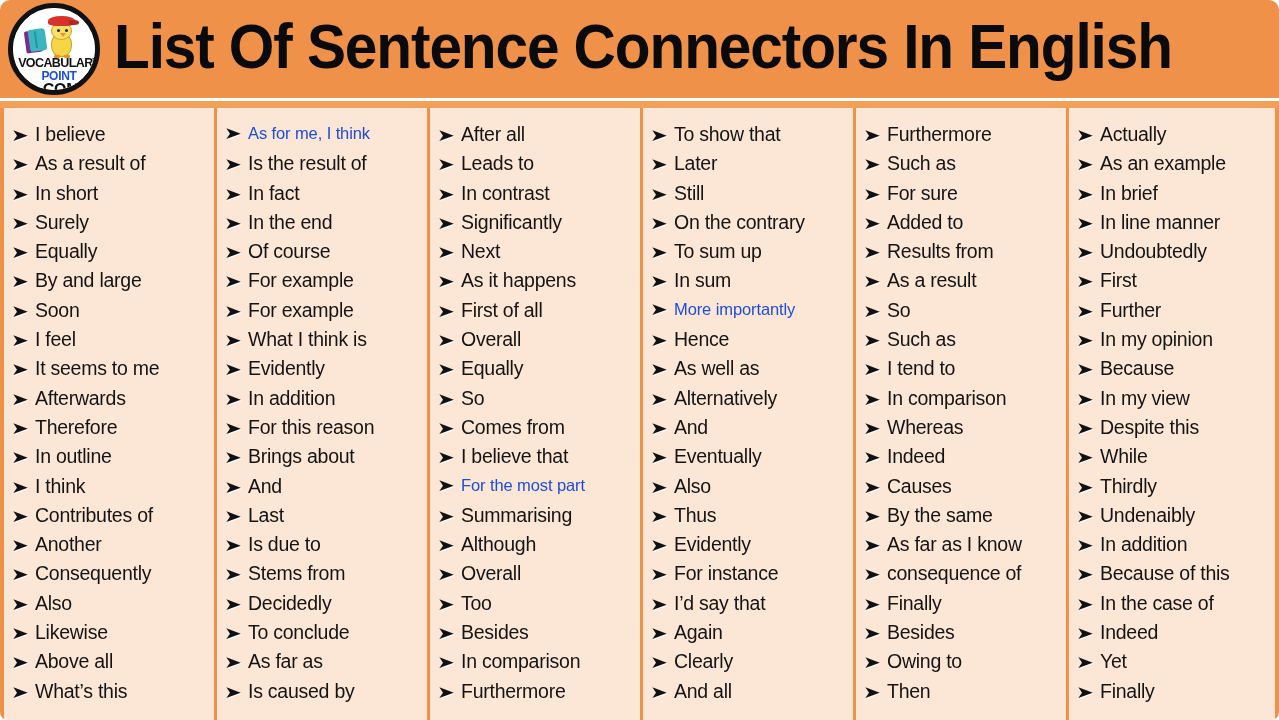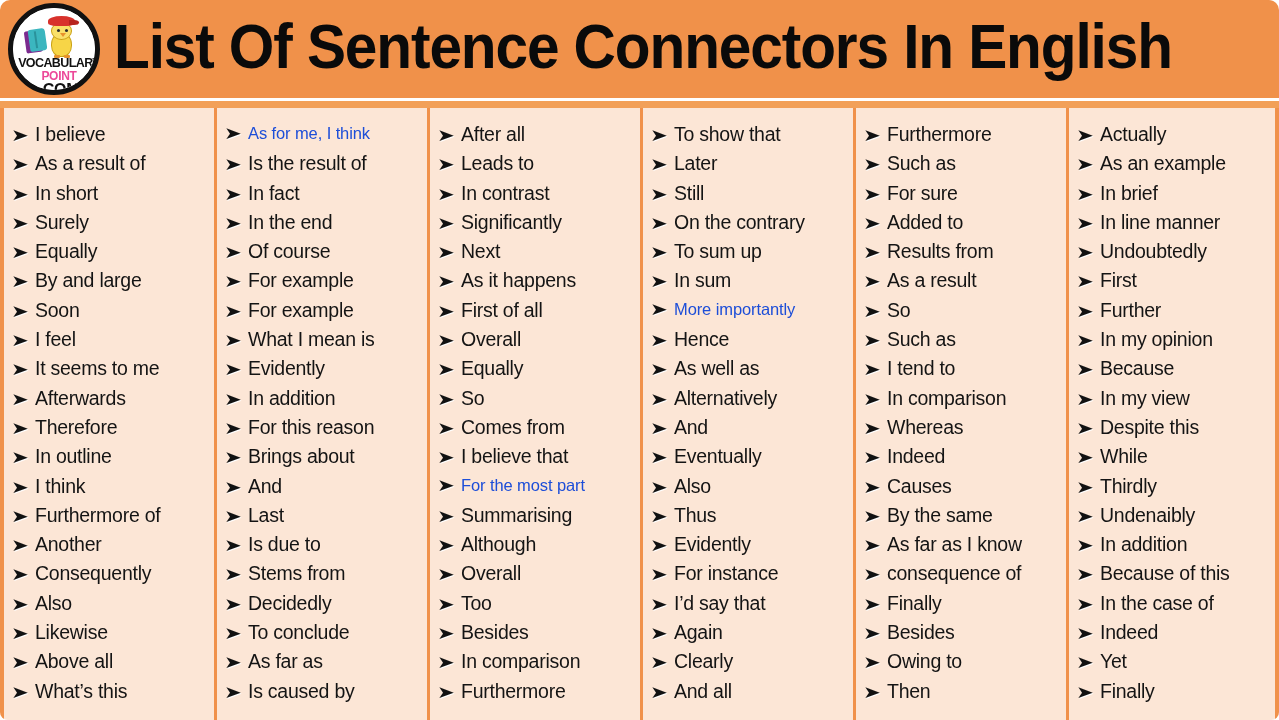--- a/index.html
+++ b/index.html
@@ -142,21 +142,21 @@
   .logo-txt {
     position: absolute;
     left: 0; width: 92px;
     text-align: center;
     font-family: "Liberation Sans", sans-serif;
     font-weight: bold;
     letter-spacing: -0.3px;
     line-height: 1;
   }
   #logo-t1 { top: 49px; font-size: 12.5px; color: #111111; letter-spacing: -0.6px; }
-  #logo-t2 { top: 62px; font-size: 12px;   color: #ec4899; }
+  #logo-t2 { top: 62px; font-size: 12px;   color: #1d4ed8; }
   #logo-t3 { top: 74px; font-size: 16px;   color: #111111; }
 
   #title {
     flex: 1 1 auto;
     font-family: "Liberation Sans Narrow", "Liberation Sans", sans-serif;
     font-weight: bold;
     font-size: 63px;
     line-height: 1;
     color: #0a0a0a;
     letter-spacing: -1.2px;
@@ -308,21 +308,21 @@
           <li class="item">
             <span class="bullet">➤</span>
             <span class="label">In outline</span>
           </li>
           <li class="item">
             <span class="bullet">➤</span>
             <span class="label">I think</span>
           </li>
           <li class="item">
             <span class="bullet">➤</span>
-            <span class="label">Furthermore of</span>
+            <span class="label">Contributes of</span>
           </li>
           <li class="item">
             <span class="bullet">➤</span>
             <span class="label">Another</span>
           </li>
           <li class="item">
             <span class="bullet">➤</span>
             <span class="label">Consequently</span>
           </li>
           <li class="item">
@@ -368,21 +368,21 @@
           <li class="item">
             <span class="bullet">➤</span>
             <span class="label">For example</span>
           </li>
           <li class="item">
             <span class="bullet">➤</span>
             <span class="label">For example</span>
           </li>
           <li class="item">
             <span class="bullet">➤</span>
-            <span class="label">What I mean is</span>
+            <span class="label">What I think is</span>
           </li>
           <li class="item">
             <span class="bullet">➤</span>
             <span class="label">Evidently</span>
           </li>
           <li class="item">
             <span class="bullet">➤</span>
             <span class="label">In addition</span>
           </li>
           <li class="item">

